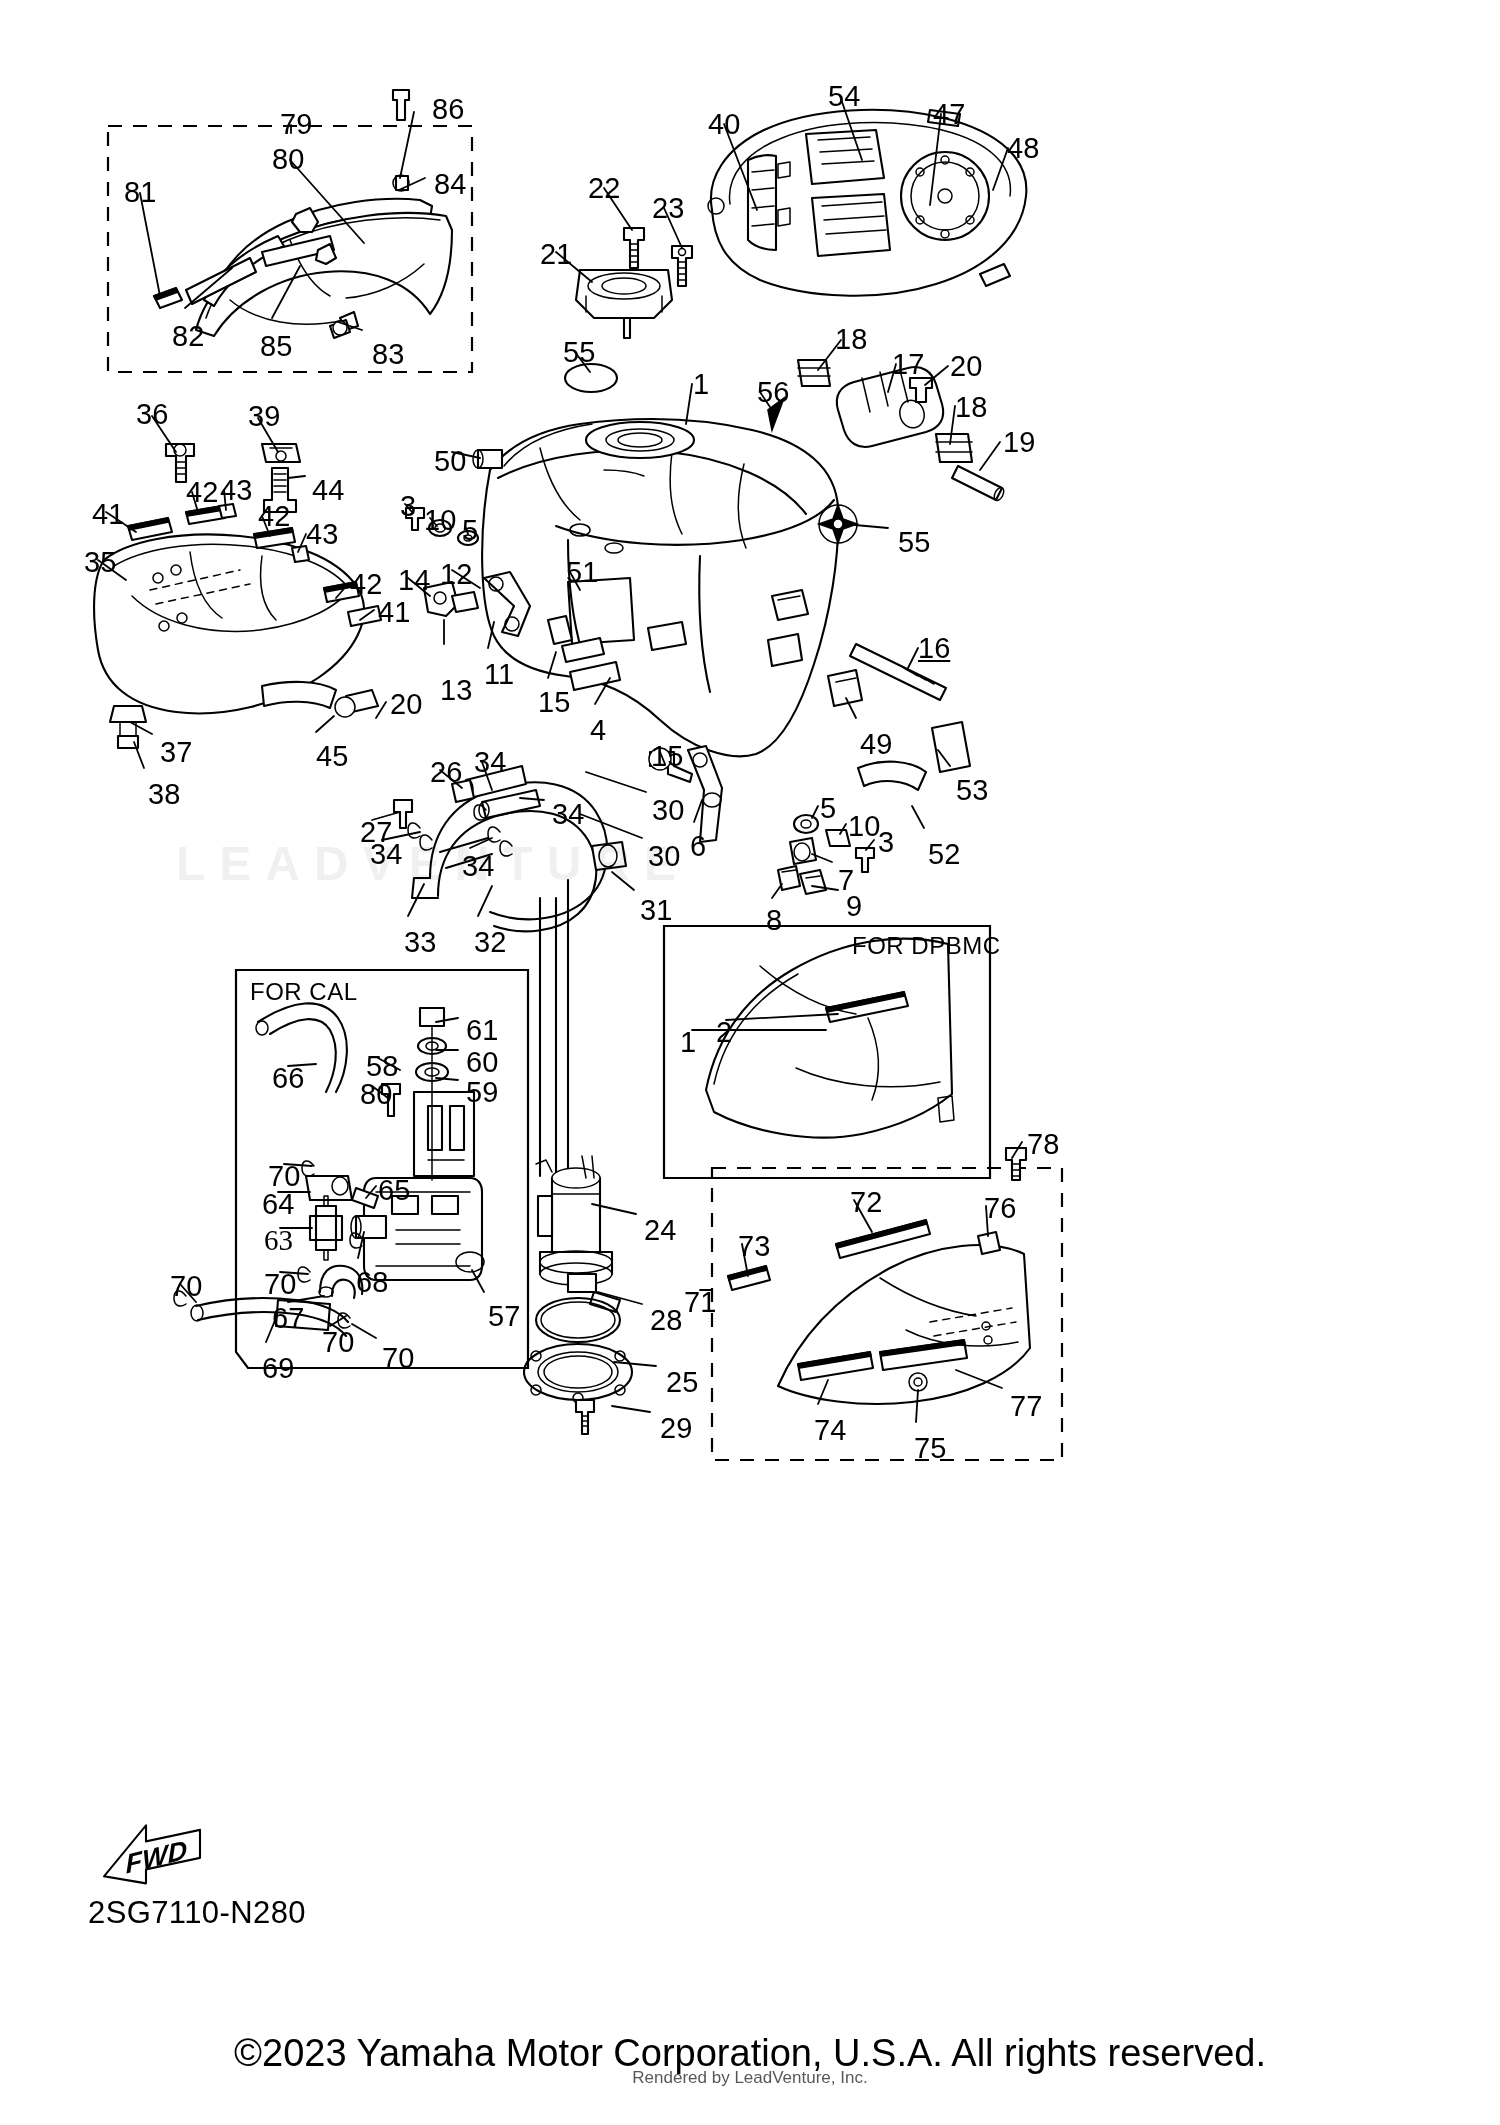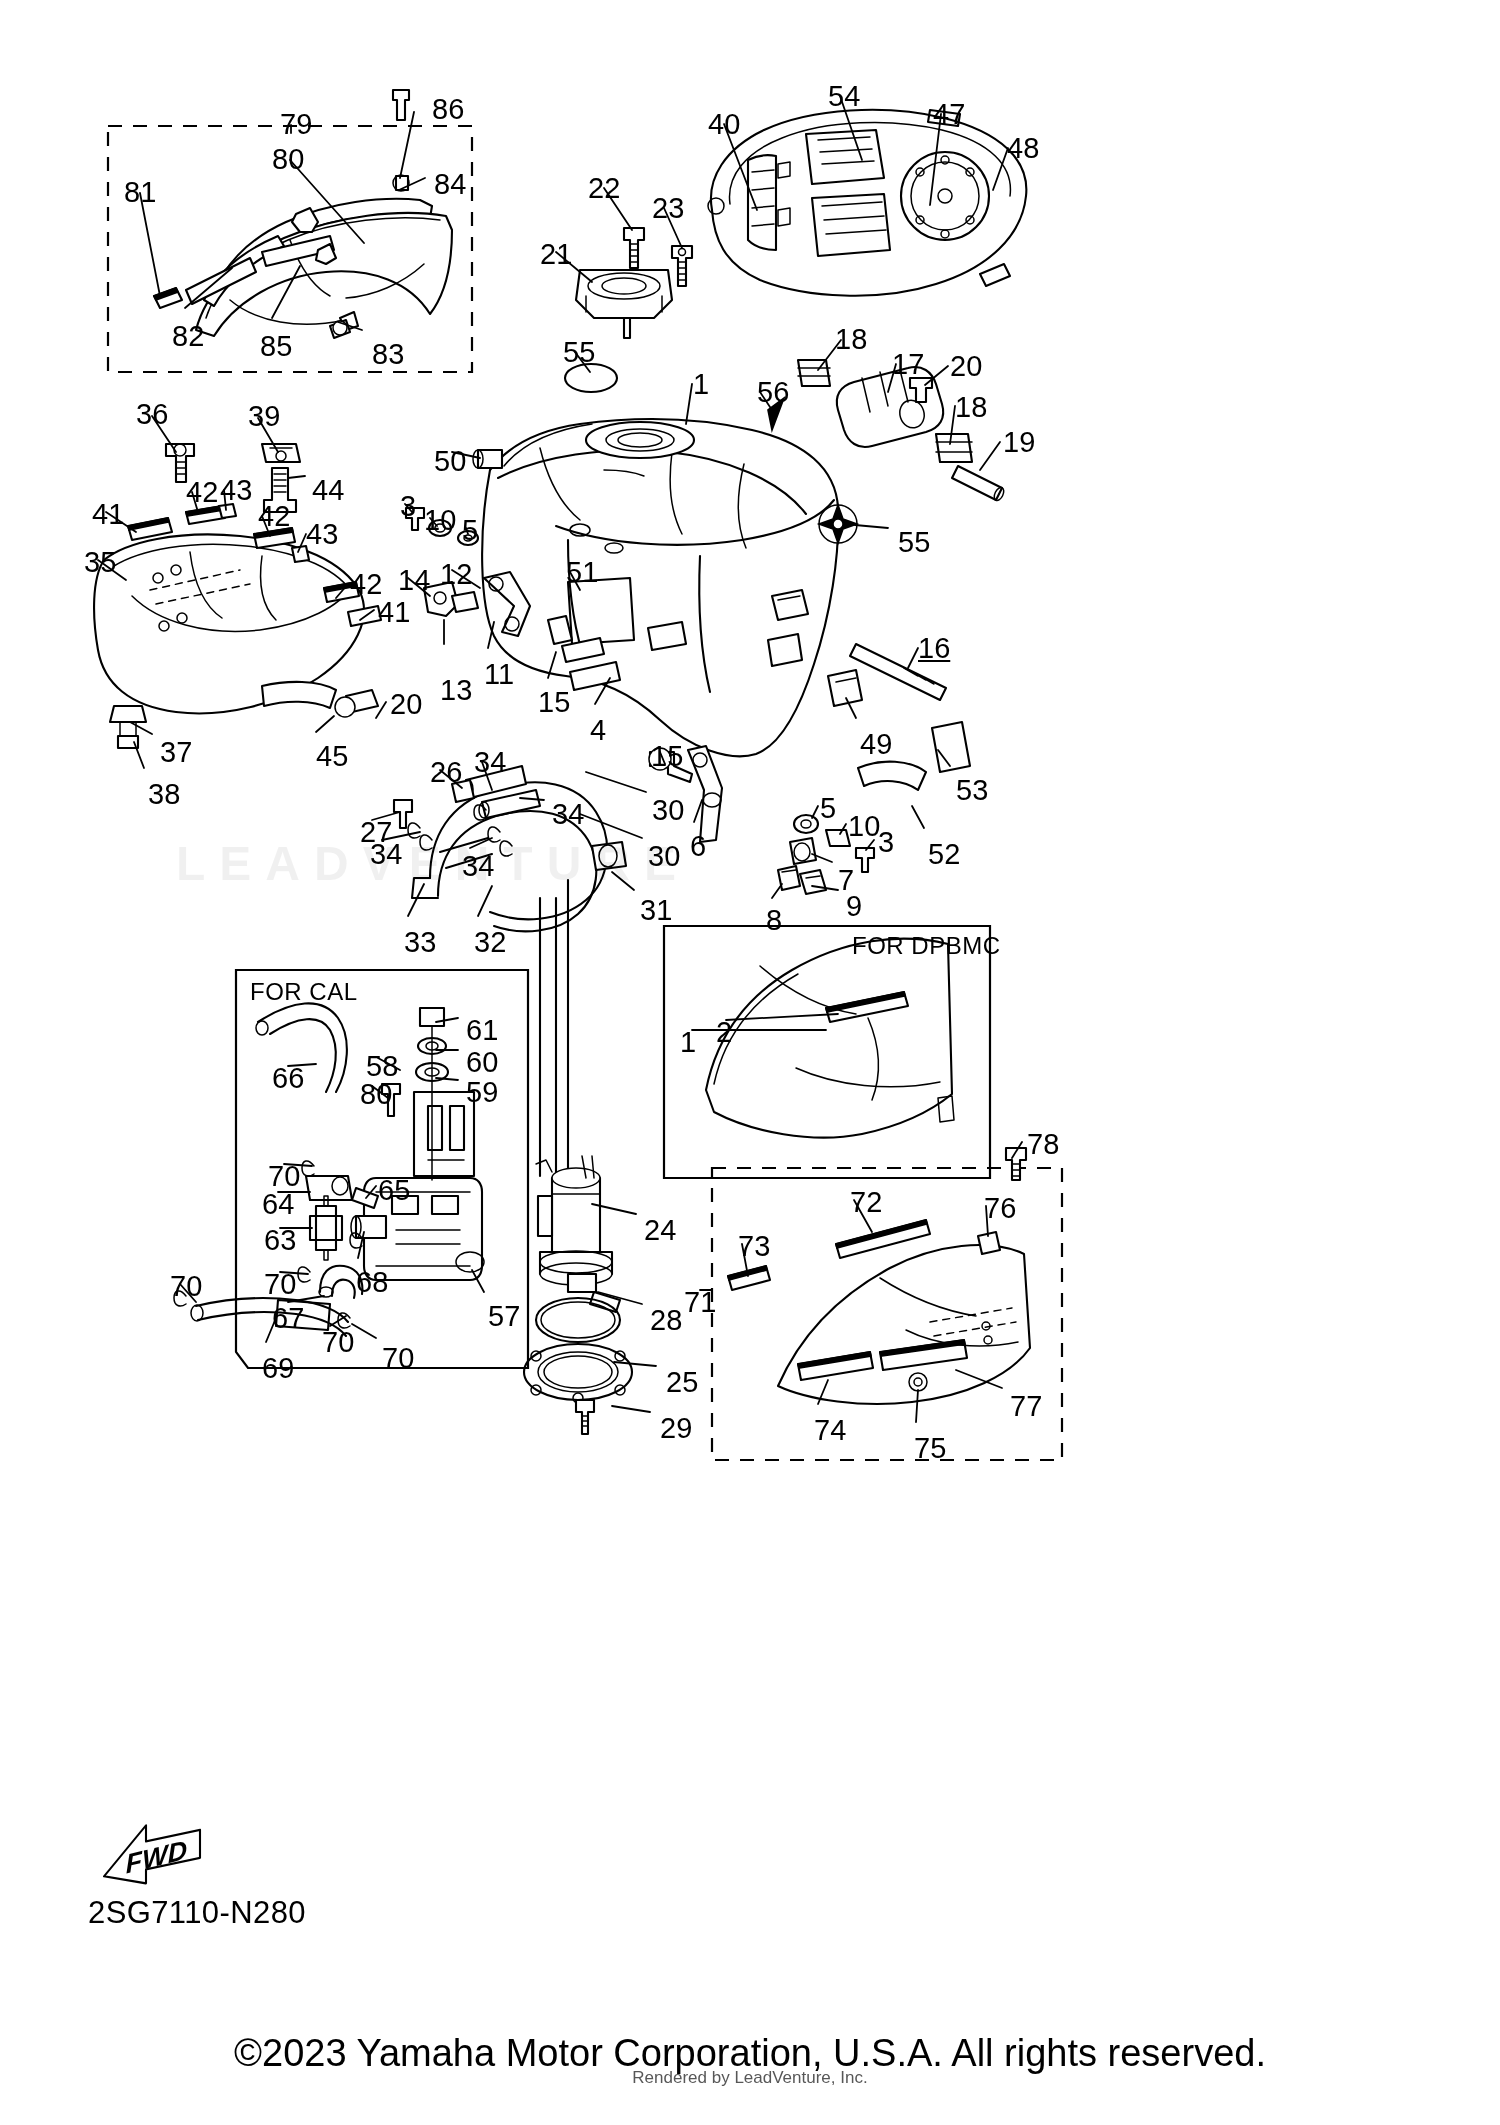--- a/index.html
+++ b/index.html
@@ -602,21 +602,21 @@
       <div class="cal" style="left: 914px; top: 1434px;">75</div>
       <div class="cal" style="left: 466px; top: 1016px;">61</div>
       <div class="cal" style="left: 466px; top: 1048px;">60</div>
       <div class="cal" style="left: 466px; top: 1078px;">59</div>
       <div class="cal" style="left: 366px; top: 1052px;">58</div>
       <div class="cal" style="left: 360px; top: 1080px;">80</div>
       <div class="cal" style="left: 272px; top: 1064px;">66</div>
       <div class="cal" style="left: 268px; top: 1162px;">70</div>
       <div class="cal" style="left: 262px; top: 1190px;">64</div>
       <div class="cal" style="left: 378px; top: 1176px;">65</div>
-      <div class="cal" style="left: 264px; top: 1226px;">63</div>
+      <div class="cal" style="left: 264px; top: 1226px; font-family: Liberation Serif, serif;">63</div>
       <div class="cal" style="left: 356px; top: 1268px;">68</div>
       <div class="cal" style="left: 264px; top: 1270px;">70</div>
       <div class="cal" style="left: 272px; top: 1304px;">67</div>
       <div class="cal" style="left: 170px; top: 1272px;">70</div>
       <div class="cal" style="left: 322px; top: 1328px;">70</div>
       <div class="cal" style="left: 382px; top: 1344px;">70</div>
       <div class="cal" style="left: 262px; top: 1354px;">69</div>
       <div class="cal" style="left: 488px; top: 1302px;">57</div>
       <div class="cal" style="left: 644px; top: 1216px;">24</div>
       <div class="cal" style="left: 650px; top: 1306px;">28</div>

